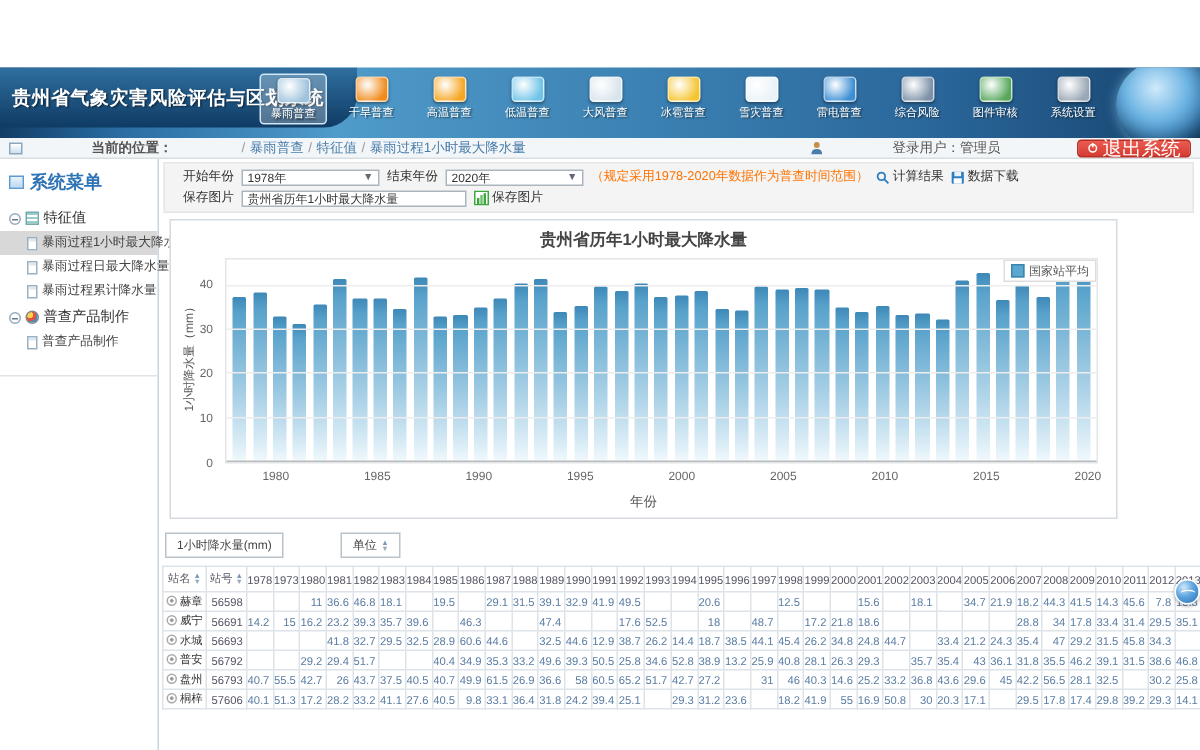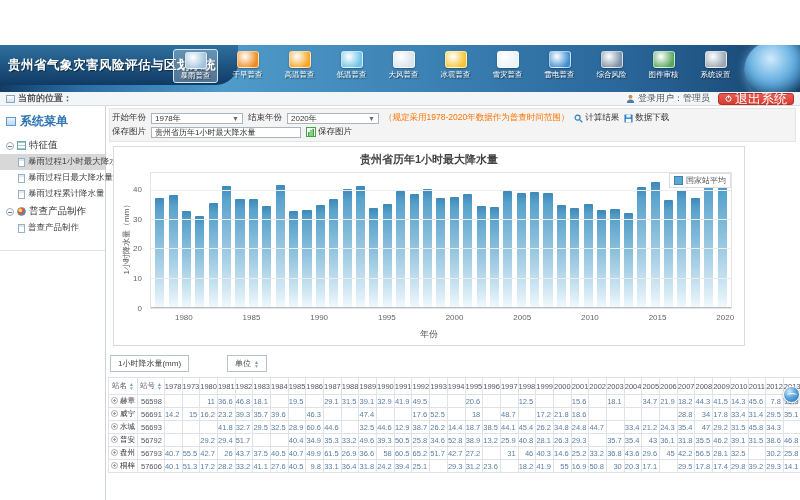--- a/index.html
+++ b/index.html
@@ -22,21 +22,21 @@
   .nav-item.active { background:rgba(255,255,255,.28); border:1px solid #cfe6f6; }
   .nav-glyph { width:22px; height:17px; border-radius:3px; border:1px solid rgba(255,255,255,.55);
     box-shadow:0 1px 2px rgba(0,0,0,.35); }
   .nav-label { font-size:7.5px; color:#fff; white-space:nowrap; text-shadow:1px 1px 1px rgba(0,0,0,.6); }
   .earth { position:absolute; right:-14px; top:-6px; width:70px; height:62px; border-radius:50%;
     background:radial-gradient(circle at 38% 32%,#cfeafb 0%,#6db4e3 35%,#2c6fa6 65%,#0c2c50 100%);
     box-shadow:inset -6px -6px 12px rgba(0,0,0,.45), 0 0 8px rgba(160,215,250,.5); }
 
   
   .crumbbar { position:absolute; left:0; top:92px; width:800px; height:14px; background:#f3f6f8;
-    border-bottom:1px solid #d8dde1; display:flex; align-items:center; padding:0 6px; font-size:9px; color:#666; }
+    border-bottom:1px solid #d8dde1; display:flex; align-items:center; padding:0 6px; font-size:9px; color:#666;gap:43px; }
   .loc-ic { width:9px; height:8px; border:1px solid #8aa7bf; background:linear-gradient(180deg,#fff,#cfe0ee);
     margin-right:3px; }
   .loc { font-weight:bold; color:#555; }
   .crumb { color:#4a7dab; cursor:pointer; }
   .sep { color:#999; margin:0 3px; }
   .spacer { flex:1; }
   .user-ic { margin-right:3px; display:inline-flex; }
   .user { color:#555; margin-right:8px; }
   .logout { display:inline-flex; align-items:center; gap:3px; background:linear-gradient(180deg,#ea5b50,#d63c32);
     color:#fff; border:1px solid #b52f27; border-radius:3px; font-size:13px; height:12px; padding:0 6px; cursor:pointer; }
@@ -55,21 +55,21 @@
   .gico.wheel { border-radius:50%; background:radial-gradient(circle at 30% 30%,#ffd24d 0 30%,#e2543f 30% 60%,#3f8fd0 60% 100%); border:1px solid #888; }
   .leaf { display:flex; align-items:center; gap:3px; font-size:8.5px; color:#444; padding:2px 2px 2px 18px;
     white-space:nowrap; cursor:pointer; }
   .leaf.active { background:#d8d8d8; }
   .doc { width:7px; height:9px; border:1px solid #9ab0c4; background:#fff; flex:none;
     box-shadow:inset 0 2px 0 #dce8f2; }
   .sb-divider { margin-top:14px; border-top:1px solid #e0e4e8; }
 
   
   .main { position:absolute; left:107px; top:106px; right:0; bottom:0; overflow:hidden; }
-  .toolbar { margin:2px 4px 0 2px; background:#f4f4f4; border:1px solid #e5e5e5; padding:2px 2px; }
+  .toolbar { margin:2px 4px 0 2px; background:#f4f4f4; border:1px solid #e5e5e5; padding:2px 12px; }
   .trow { display:flex; align-items:center; height:14px; gap:5px; font-size:8.5px; color:#333; }
   .sel { display:inline-flex; align-items:center; justify-content:space-between; width:92px; height:11px;
     border:1px solid #a9b4bc; background:#fff; font-size:8px; padding:0 3px; color:#333; cursor:pointer; }
   .sel .car { color:#667; font-size:7px; }
   .note { color:#ff7300; font-size:8.5px; }
   .tbtn { display:inline-flex; align-items:center; gap:2px; font-size:8.5px; color:#333; cursor:pointer; }
   .tinput { width:150px; height:11px; border:1px solid #a9b4bc; background:#fff; font-size:8px; padding:0 3px; color:#333; }
 
   
   .chart { position:relative; margin:4px 0 0 6px; width:632px; height:200px; background:#fff;
@@ -169,20 +169,21 @@
           <span class="nav-glyph" style="background: radial-gradient(circle at 35% 30%, rgb(255, 255, 255) 0%, rgb(154, 167, 180) 75%);"></span>
           <span class="nav-label">系统设置</span>
         </div>
       </div>
     <div class="earth"></div>
   </div>
 
   <div class="crumbbar">
     <span class="loc-ic"></span>
     <span class="loc">当前的位置：</span>
+    <span class="crumbs" id="crumbs"><span class="sep">/</span><span class="crumb">暴雨普查</span><span class="sep">/</span><span class="crumb">特征值</span><span class="sep">/</span><span class="crumb">暴雨过程1小时最大降水量</span></span>
     <span class="spacer"></span>
     <span class="user-ic">
       <svg width="9" height="9" viewBox="0 0 10 10">
           <circle cx="5" cy="3" r="2.2" fill="#c98f4a"></circle>
           <path d="M1 10 Q1 6 5 6 Q9 6 9 10 Z" fill="#4a7dab"></path>
         </svg>
     </span>
     <span class="user">登录用户：管理员</span>
     <button class="logout">
       <svg width="7" height="7" viewBox="0 0 10 10">

